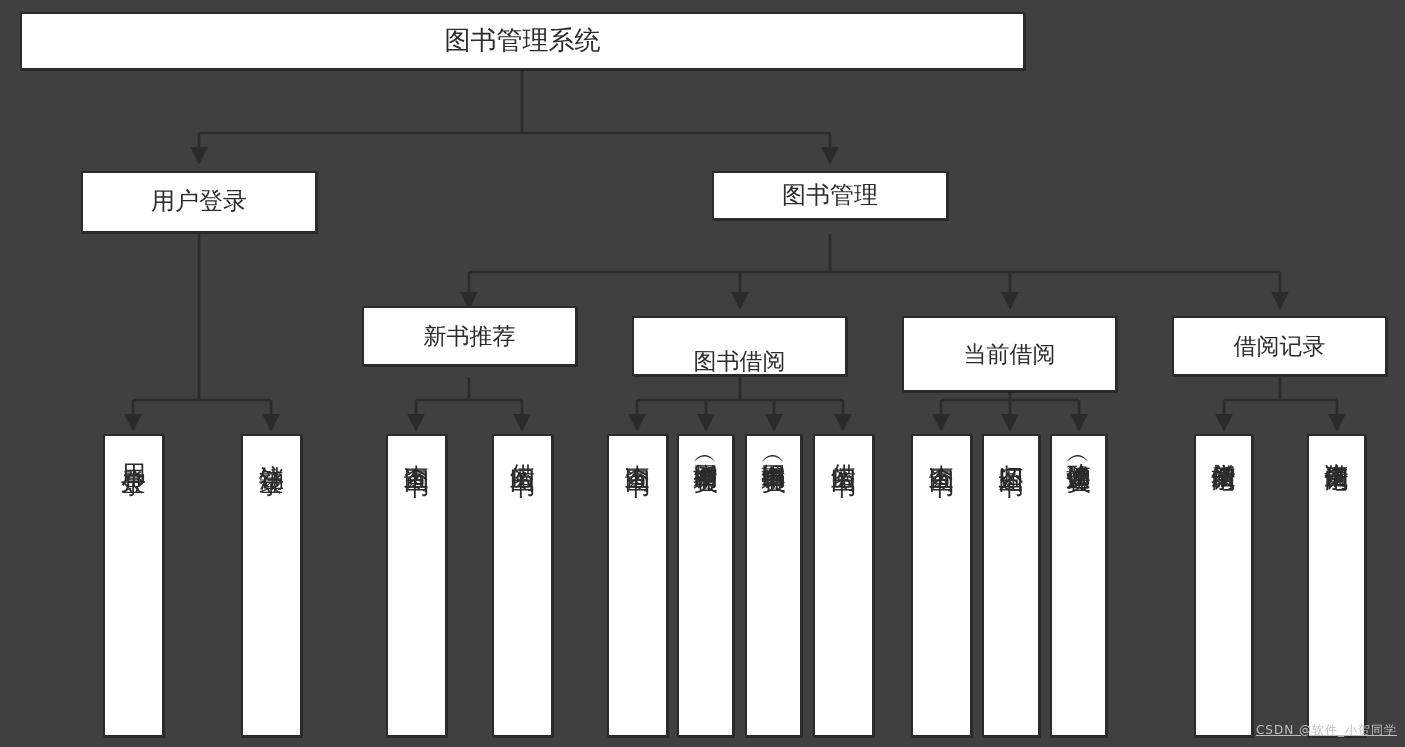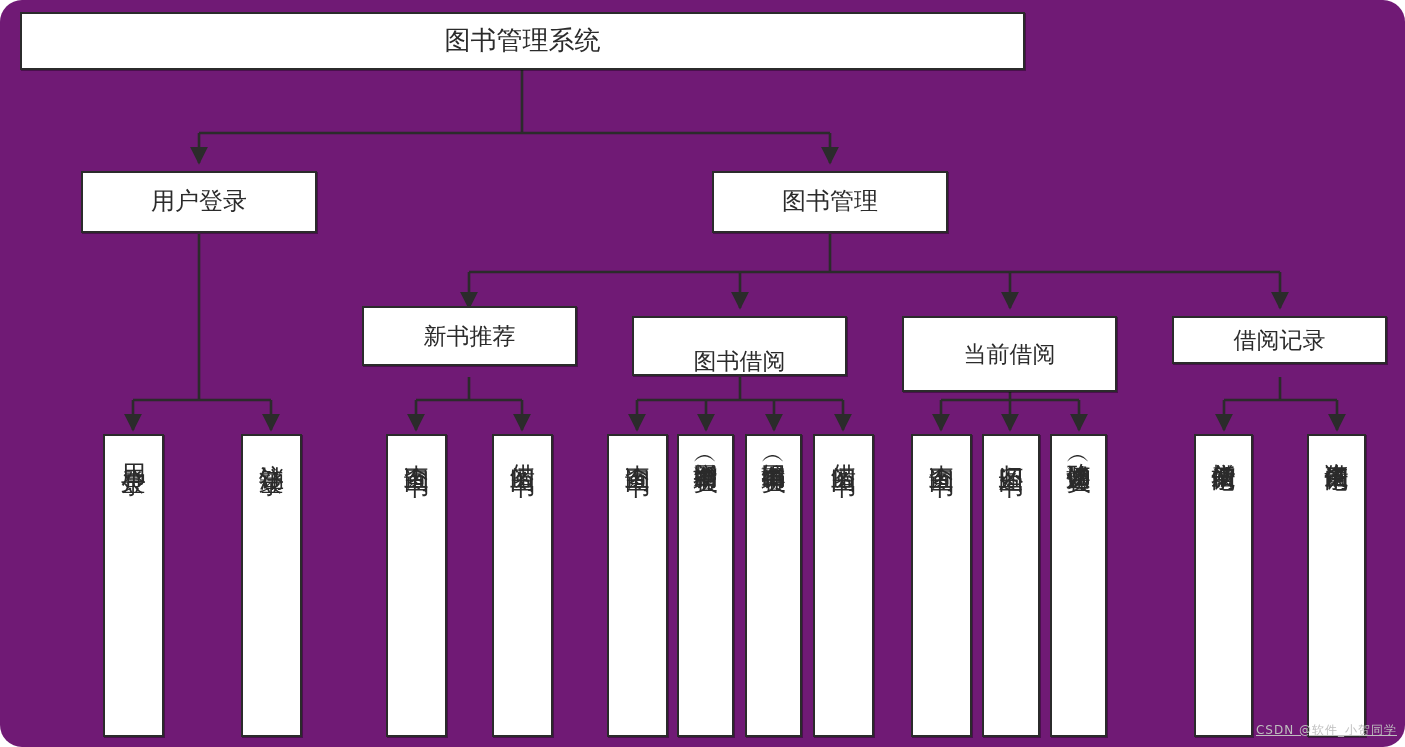--- a/index.html
+++ b/index.html
@@ -1,17 +1,17 @@
 <!DOCTYPE html>
 <html><head>
 <meta charset="utf-8">
 <style>
   html,body{margin:0;padding:0;background:#ffffff;}
   body{font-family:"DejaVu Sans","Liberation Sans",sans-serif;}
-  #canvas{position:relative;width:1405px;height:747px;background:#701a75;overflow:hidden;border-radius:22px;}
+  #canvas{position:relative;width:1405px;height:747px;background:#404040;overflow:hidden;}
   svg#edges{position:absolute;left:0;top:0;width:1405px;height:747px;}
   .node{position:absolute;box-sizing:border-box;background:#ffffff;
         border:2px solid #2b2b2b;display:flex;align-items:center;justify-content:center;
         box-shadow:1px 1px 0 rgba(0,0,0,0.35);}
   .node .lbl{color:#2b2b2b;line-height:1.15;text-align:center;white-space:nowrap;}
   .lvl0 .lbl{font-size:26px;}
   .lvl1 .lbl{font-size:24px;}
   .lvl2 .lbl{font-size:23px;}
   .leaf{align-items:flex-start;justify-content:center;padding-top:8px;}
   .leaf .lbl{font-size:25px;writing-mode:vertical-rl;text-orientation:upright;
@@ -75,34 +75,34 @@
     </g>
   </svg>
 
   <div class="node lvl0" style="left:20px;top:12px;width:1005px;height:58px;">
     <span class="lbl">图书管理系统</span>
   </div>
 
   <div class="node lvl1" style="left:81px;top:171px;width:236px;height:62px;">
     <span class="lbl">用户登录</span>
   </div>
-  <div class="node lvl1" style="left:712px;top:171px;width:236px;height:62px;">
+  <div class="node lvl1" style="left:712px;top:171px;width:236px;height:49px;">
     <span class="lbl">图书管理</span>
   </div>
 
   <div class="node lvl2" style="left:362px;top:306px;width:215px;height:60px;">
     <span class="lbl">新书推荐</span>
   </div>
   <div class="node lvl2" style="left:632px;top:316px;width:215px;height:60px;align-items:flex-end;">
     <span class="lbl">图书借阅</span>
   </div>
   <div class="node lvl2" style="left:902px;top:316px;width:215px;height:76px;">
     <span class="lbl">当前借阅</span>
   </div>
-  <div class="node lvl2" style="left:1172px;top:316px;width:215px;height:48px;">
+  <div class="node lvl2" style="left:1172px;top:316px;width:215px;height:60px;">
     <span class="lbl">借阅记录</span>
   </div>
 
   <div class="node leaf" style="left:103px;top:434px;width:61px;height:303px;">
     <span class="lbl">用户登录</span>
   </div>
   <div class="node leaf" style="left:241px;top:434px;width:61px;height:303px;">
     <span class="lbl">注销登录</span>
   </div>
 

